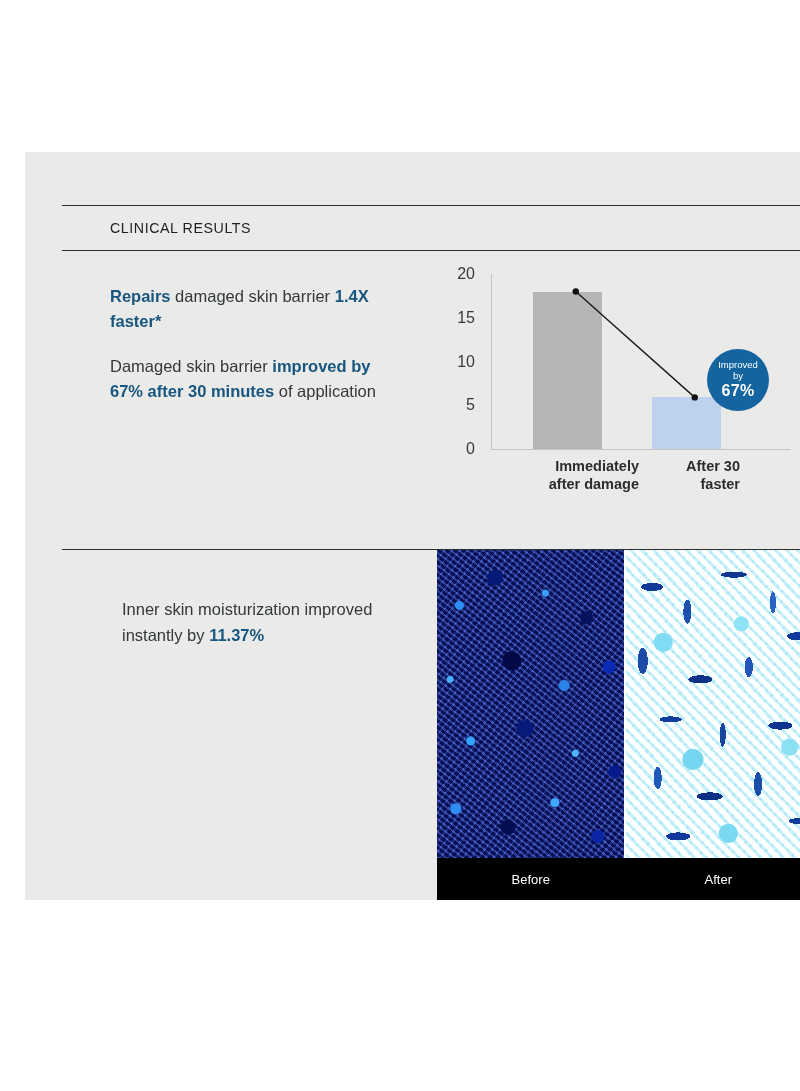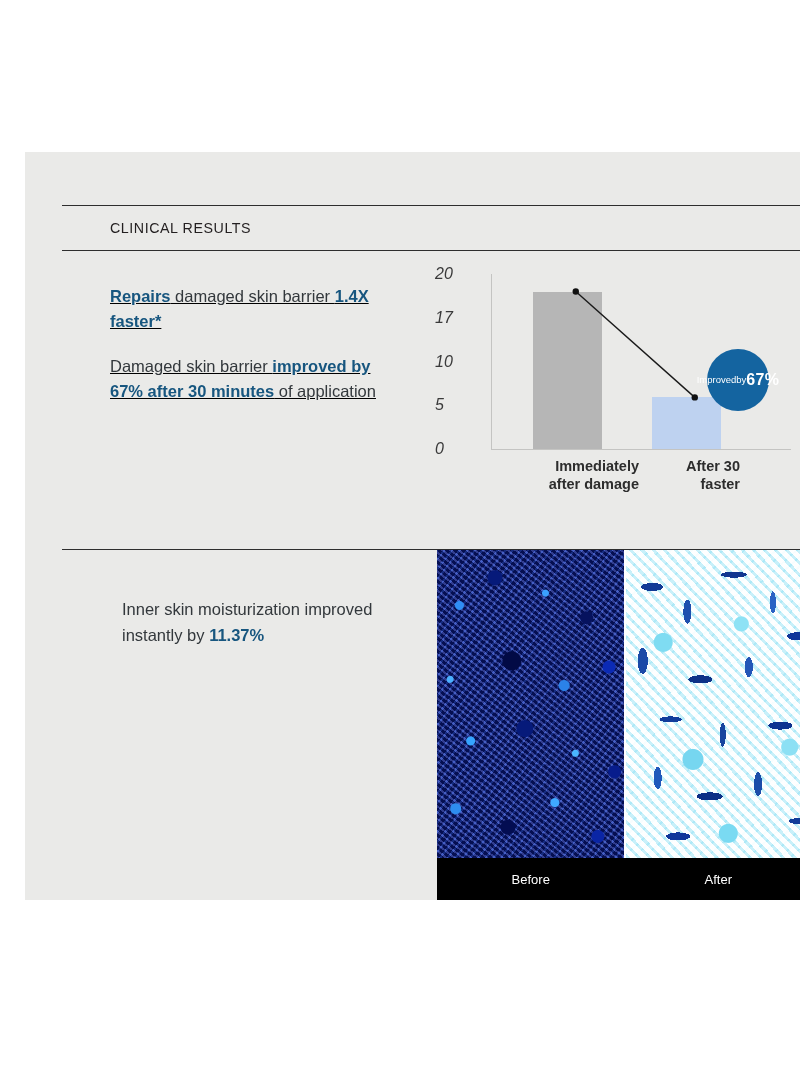--- a/index.html
+++ b/index.html
@@ -50,21 +50,20 @@
   #results-section {
     display: flex;
     height: 298px;
     position: relative;
   }
   #results-copy {
     width: 375px;
     box-sizing: border-box;
     padding: 33px 20px 0 48px;
     position: relative;
-    text-decoration: underline;
   }
   .claim {
     font-size: 16.5px;
     line-height: 25px;
     color: #33383c;
     margin: 0 0 20px 0;
     max-width: 285px;
   }
   .claim b { color: #17567f; font-weight: bold; }
 
@@ -87,25 +86,24 @@
     position: absolute;
     left: 12px;
     top: 20px;
     width: 350px;
     height: 260px;
   }
   .y-tick {
     position: absolute;
     right: 324px;
     width: 40px;
-    text-align: left;
+    text-align: right;
     font-size: 16px;
     color: #3a3a3a;
     transform: translateY(-50%);
-    font-style: italic;
   }
   #y-axis-line {
     position: absolute;
     left: 42px;
     top: 3px;
     width: 1px;
     height: 175px;
     background: #c4c4c2;
   }
   #x-axis-line {
@@ -146,21 +144,21 @@
   #improved-badge {
     position: absolute;
     left: 258px;
     top: 78px;
     width: 62px;
     height: 62px;
     border-radius: 50%;
     background: #1464a0;
     color: #ffffff;
     display: flex;
-    flex-direction: row;
+    flex-direction: column;
     align-items: center;
     justify-content: center;
     line-height: 1.12;
   }
   #improved-badge .b-l1,
   #improved-badge .b-l2 { font-size: 9.5px; }
   #improved-badge .b-l3 { font-size: 16px; font-weight: bold; letter-spacing: .3px; }
 
   
   #moisture-section {
@@ -286,21 +284,21 @@
       </p>
     </div>
 
     <div id="chart-panel">
       <div id="chart-area">
 
         <div id="y-axis-line"></div>
         <div id="x-axis-line"></div>
 
         <div class="y-tick" id="ytick-0" style="top: 3px;">20</div>
-        <div class="y-tick" id="ytick-1" style="top: 46.75px;">17</div>
+        <div class="y-tick" id="ytick-1" style="top: 46.75px;">15</div>
         <div class="y-tick" id="ytick-2" style="top: 90.5px;">10</div>
         <div class="y-tick" id="ytick-3" style="top: 134.25px;">5</div>
         <div class="y-tick" id="ytick-4" style="top: 178px;">0</div>
 
         <div class="bar" id="bar-0" style="height: 157.5px; bottom: 82px; background: rgb(182, 182, 182);"></div>
         <div class="bar" id="bar-1" style="height: 51.625px; bottom: 82px; background: rgb(190, 210, 240);"></div>
 
         <svg id="trend-svg">
           <line id="trend-line" stroke="#1a1a1a" stroke-width="1.4" x1="126.78" y1="20.5" x2="245.78" y2="126.375"></line>
           <circle id="trend-dot-0" r="3.2" fill="#111111" cx="126.78" cy="20.5"></circle>

